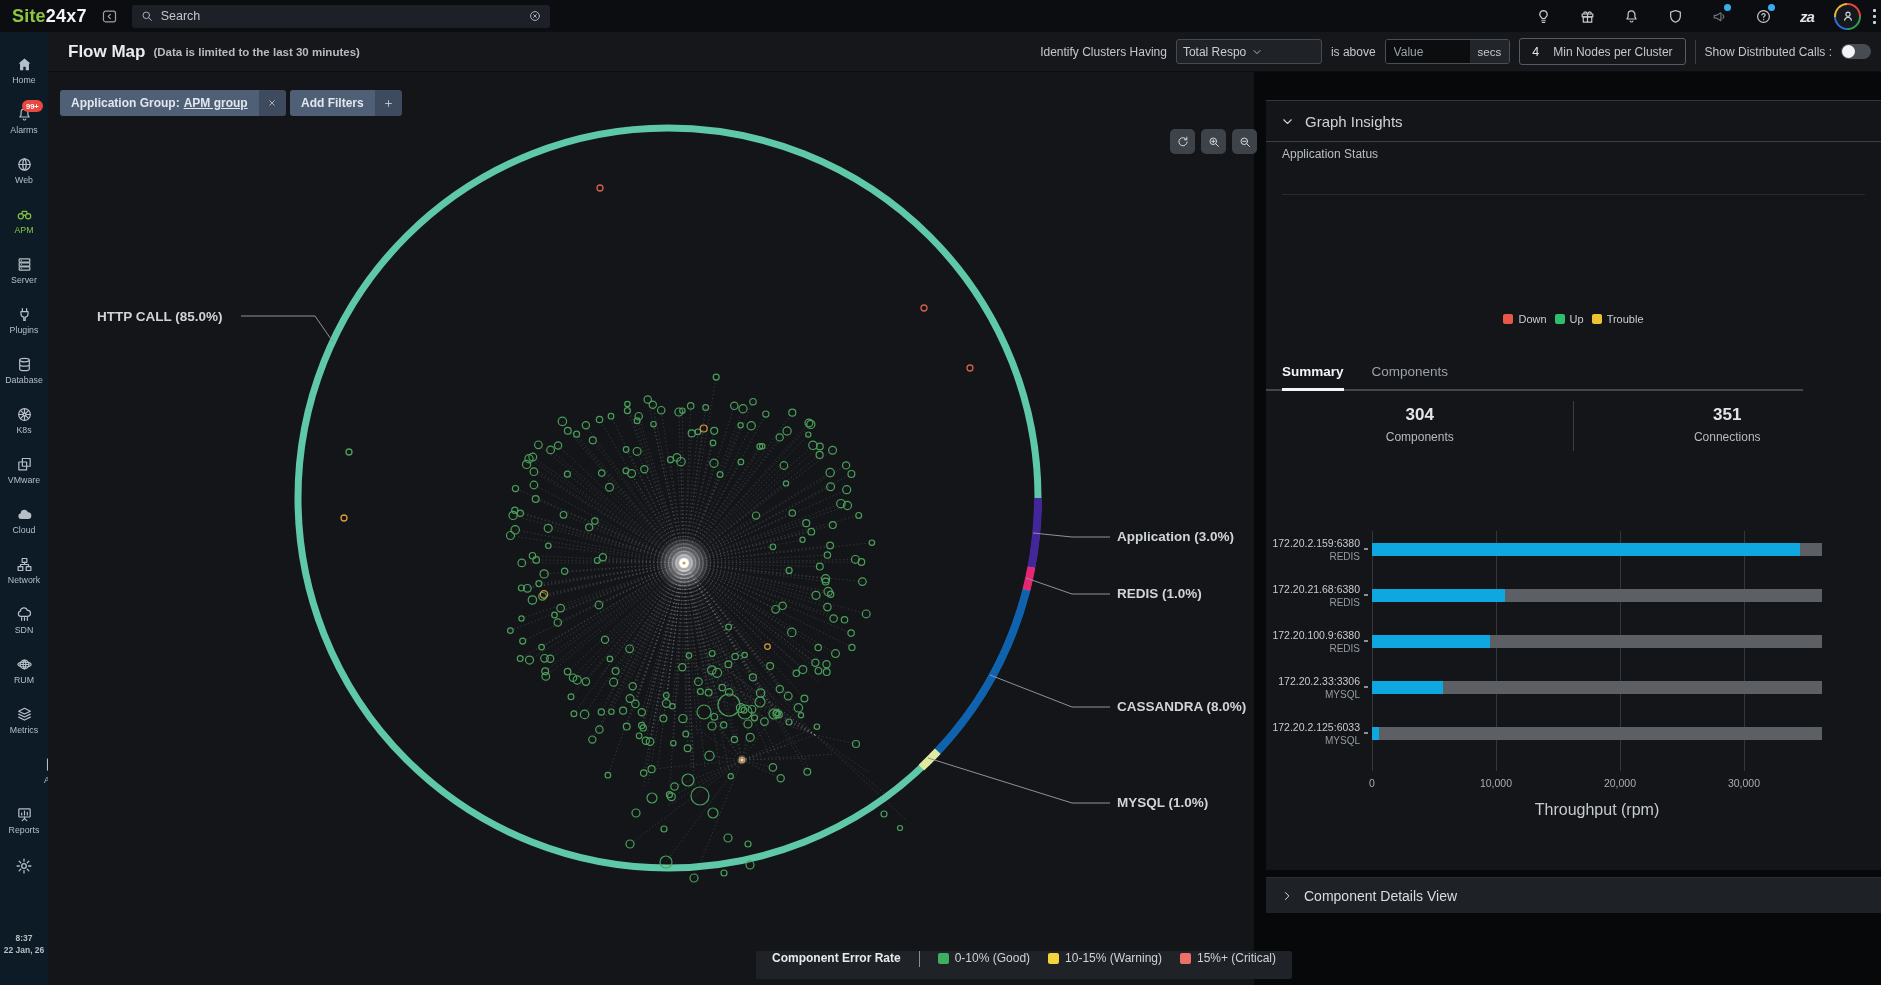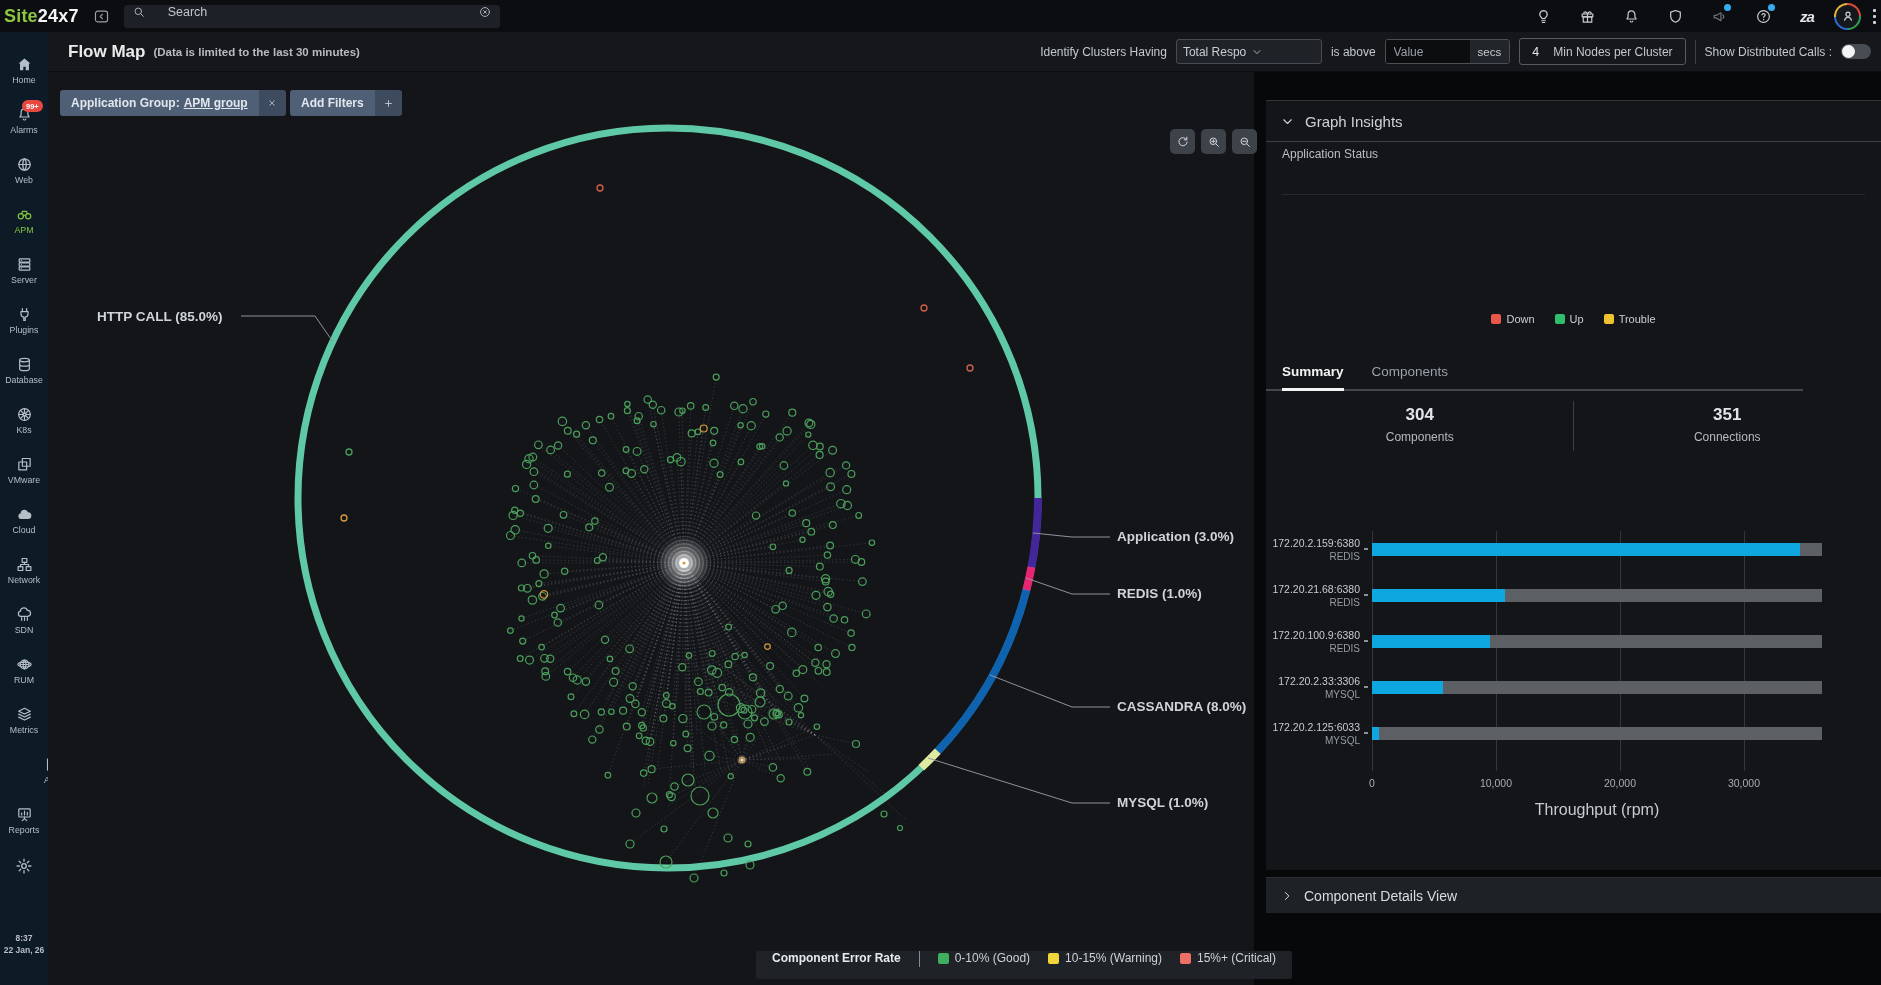--- a/index.html
+++ b/index.html
@@ -2,24 +2,24 @@
 <html><head>
 <meta charset="utf-8">
 <style>
   *{margin:0;padding:0;box-sizing:border-box;font-family:"Liberation Sans",sans-serif}
   html,body{width:1881px;height:985px;overflow:hidden;background:#07080a;color:#c6cbd0}
   #app{position:relative;width:1881px;height:985px}
   .abs{position:absolute}
   .ic{fill:none;stroke:currentColor;stroke-width:1.7;stroke-linecap:round;stroke-linejoin:round;display:block}
   
   #topbar{left:0;top:0;width:1881px;height:32px;background:#0b0d10;display:flex;align-items:center;z-index:5}
-  .brand{font-size:18px;font-weight:bold;margin-left:4px;letter-spacing:.2px}
+  .brand{font-size:18px;font-weight:bold;margin-left:12px;letter-spacing:.2px}
   .brand .p{color:#8dc63f}.brand .s{color:#f2f4f5}
   .collapse-btn{margin-left:14px;color:#9aa0a6}
-  #searchbox{margin-left:14px;width:376px;height:23px;background:#1d2026;border-radius:3px;display:flex;align-items:flex-start;padding:0 8px;gap:22px;color:#aab0b6}
+  #searchbox{margin-left:14px;width:418px;height:23px;background:#1d2026;border-radius:3px;display:flex;align-items:center;padding:0 8px;gap:7px;color:#aab0b6}
   #searchbox input{flex:1;background:transparent;border:none;outline:none;color:#d6dade;font-size:12.5px}
   #searchbox input::placeholder{color:#c2c7cc}
   #tb-right{margin-left:auto;display:flex;align-items:center;gap:10px;padding-right:2px}
   .tb-ic{position:relative;width:34px;height:24px;display:flex;align-items:center;justify-content:center;color:#c6cbd0;cursor:pointer}
   .tb-ic.dim{color:#6d737a}
   .tb-ic .dot{position:absolute;right:5px;top:0;width:7px;height:7px;border-radius:50%;background:#35aef0}
   .zoho{font-size:15px;font-style:italic;font-weight:bold;color:#dfe3e6;letter-spacing:-1px}
   #avatar{width:27px;height:27px;border-radius:50%;padding:2px;background:conic-gradient(#e2493d 0 90deg,#2f9e55 90deg 180deg,#2b6fd4 180deg 270deg,#e8b63a 270deg 360deg)}
   #avatar .inner{width:100%;height:100%;border-radius:50%;background:#15181c;display:flex;align-items:center;justify-content:center;color:#cfd4d8}
   #tb-sliver{width:6px;height:20px;margin-left:2px;display:flex;flex-direction:column;gap:3px;justify-content:center}
@@ -63,21 +63,21 @@
   #err-legend .div{width:1px;height:16px;background:#878d94}
   .lg-item{display:flex;align-items:center;gap:6px;font-size:12px;color:#ced3d8;white-space:nowrap}
   .lg-sq{width:11px;height:11px;border-radius:2px;display:inline-block}
   
   #panel{left:1266px;top:100px;width:615px;height:770px;background:#131519;border-top:1px solid #33373d}
   .p-abs{position:absolute}
   #gi-head{left:0;top:0;width:615px;height:41px;border-bottom:1px solid #3c4046;display:flex;align-items:center;gap:10px;padding-left:14px;color:#ced3d8;font-size:15px;cursor:pointer}
   #as-title{left:16px;top:38px;width:583px;height:30px;display:flex;align-items:center;font-size:12px;color:#b9bfc5;border-bottom:0px}
   #as-div{left:16px;top:93px;width:583px;height:1px;background:#26292e}
   #donut-wrap{left:0;top:96px;width:615px;height:120px;display:flex;align-items:center;justify-content:center}
-  #status-legend{left:0;top:212px;width:615px;display:flex;justify-content:center;gap:20px}
+  #status-legend{left:0;top:212px;width:615px;display:flex;justify-content:center;gap:8px}
   .sl-item{display:flex;align-items:center;gap:5px;font-size:11px;color:#c8ced3}
   .sl-sq{width:10px;height:10px;border-radius:2px}
   #tabs{left:0;top:252px;width:537px;height:38px;border-bottom:2px solid #43474d;display:flex;gap:28px;padding-left:16px}
   .tab{font-size:13.5px;color:#9aa1a8;display:flex;align-items:flex-end;padding-bottom:9px;cursor:pointer;border-bottom:3px solid transparent;margin-bottom:-2px}
   .tab.active{color:#f2f4f5;font-weight:bold;border-bottom-color:#f2f4f5}
   #stats{left:0;top:292px;width:615px;height:66px;display:flex}
   .stat{flex:1;text-align:center;padding-top:12px}
   .stat .v{font-size:17px;font-weight:bold;color:#e2e5e8}
   .stat .l{font-size:12px;color:#b5bac0;margin-top:5px}
   #stat-div{left:307px;top:300px;width:1px;height:50px;background:#3a3e44}

